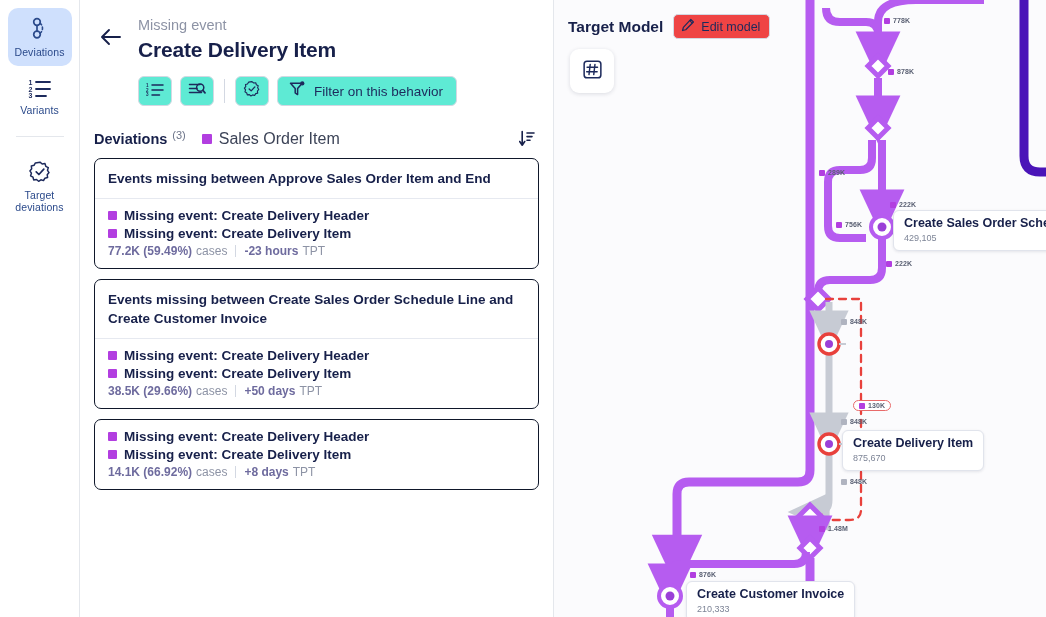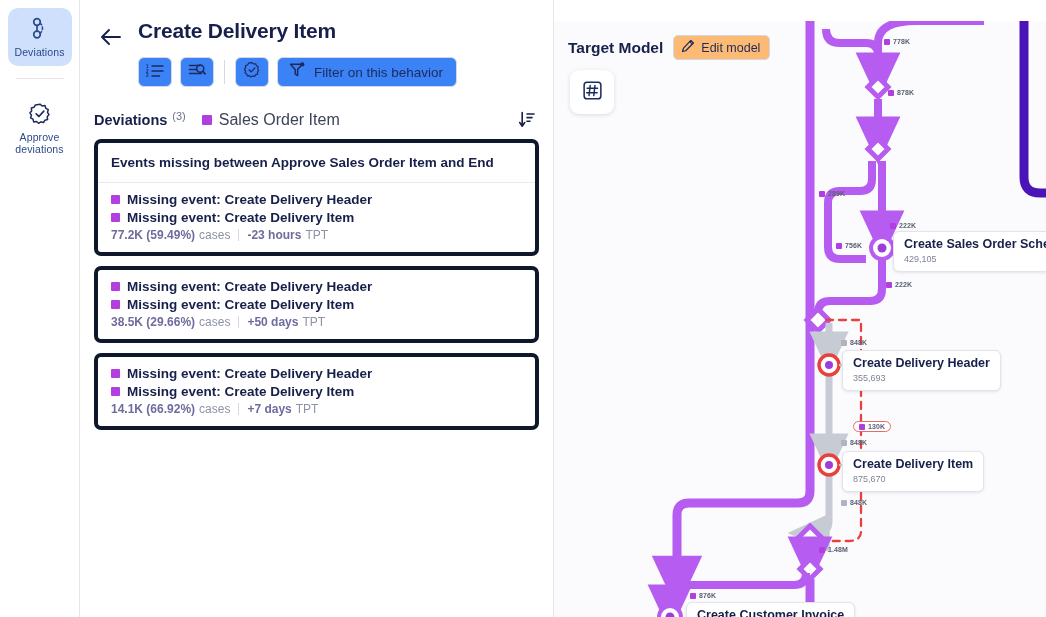--- a/index.html
+++ b/index.html
@@ -49,60 +49,60 @@
   }
   .titles { padding-top: 2px; }
   .eyebrow { font-size: 14.5px; color: #8d93a5; line-height: 19px; }
   .title-main {
     font-size: 21px; font-weight: bold; color: #17204a;
     line-height: 27px; margin-top: 1px; letter-spacing: -.2px;
   }
   .tools { display: flex; align-items: center; gap: 8px; margin-top: 13px; }
   .tbtn {
     height: 30px; min-width: 33px; border: 1px solid #d3d8e2; border-radius: 6px;
-    background: #3b82f6; display: flex; align-items: center; 
+    background: #5eead4; display: flex; align-items: center; 
     cursor: pointer; padding: 0 7px;
   }
   .tbtn.wide { padding: 0 13px 0 11px; gap: 9px; }
   .tbtn-label { font-size: 13.5px; color: #1d2a5c; font-weight: 500; white-space: nowrap; }
   .tool-sep { width: 1px; height: 24px; background: #d3d8e2; margin: 0 2px; }
 
   .dev-header {
     display: flex; align-items: center; gap: 7px;
     margin: 24px 18px 10px 14px;
   }
   .dev-title { font-size: 14.5px; font-weight: bold; color: #17204a; }
   .dev-count { font-size: 11px; color: #6c7489; position: relative; top: -4px; margin-left: -2px; }
   .legend-sq { width: 10px; height: 10px; background: #b23ee0; border-radius: 1px; margin-left: 9px; }
   .legend-txt { font-size: 16px; color: #3c4357; }
   .sort-icon { margin-left: auto; cursor: pointer; display: flex; }
 
   .cards { padding: 0 14px; display: flex; flex-direction: column; gap: 10px; }
-  .card { border: 4px solid #0f172a; border-radius: 7px; background: #fff; overflow: hidden; }
+  .card { border: 1px solid #0f172a; border-radius: 7px; background: #fff; overflow: hidden; }
   .card-head {
     padding: 10px 13px 10px; font-size: 13.5px; font-weight: bold;
     color: #17204a; line-height: 19px; border-bottom: 1px solid #e6e9f0;
   }
   .card-body { padding: 9px 13px 10px; }
   .miss-row { display: flex; align-items: center; gap: 7px; margin-bottom: 3px; }
   .miss-sq { width: 9px; height: 9px; background: #b23ee0; border-radius: 1px; flex: 0 0 9px; }
   .miss-txt { font-size: 13.5px; font-weight: bold; color: #17204a; }
   .stats { margin-top: 2px; font-size: 12px; display: flex; align-items: center; gap: 0; }
   .stat-strong { color: #6e6b9e; font-weight: bold; }
   .stat-weak { color: #8d93a5; margin-left: 4px; }
   .stat-div { width: 1px; height: 12px; background: #d3d8e2; margin: 0 8px; }
 
   
-  .right { flex: 1 1 auto; position: relative; background: #fbfbfd; overflow: hidden; margin-top: 21px; }
+  .right { flex: 1 1 auto; position: relative; background: #fbfbfd; overflow: hidden; }
   .right-head {
     position: absolute; top: 14px; left: 14px; display: flex; align-items: center; gap: 10px; z-index: 6;
   }
   .tm-title { font-size: 15.5px; font-weight: bold; color: #17204a; }
   .edit-btn {
-    height: 25px; border: 1px solid #d3d8e2; border-radius: 5px; background: #fdba74;
+    height: 25px; border: 1px solid #d3d8e2; border-radius: 5px; background: #ef4444;
     display: flex; align-items: center; gap: 6px; padding: 0 9px 0 7px; cursor: pointer;
   }
   .edit-label { font-size: 12.5px; color: #1d2a5c; }
   .fab {
     position: absolute; top: 49px; left: 16px; width: 44px; height: 44px;
     background: #fff; border-radius: 9px; box-shadow: 0 1px 4px rgba(20,28,60,.14);
     display: flex; align-items: center; justify-content: center; cursor: pointer; z-index: 6;
   }
   .canvas { position: absolute; inset: 0; }
 
@@ -132,48 +132,60 @@
         <svg width="22" height="24" viewBox="0 0 22 24">
           <circle cx="8" cy="5" r="3.3" fill="none" stroke="#2b4a8b" stroke-width="1.7"></circle>
           <circle cx="8" cy="17.5" r="3.3" fill="none" stroke="#2b4a8b" stroke-width="1.7"></circle>
           <path d="M8 8.4 L8 14.1" stroke="#2b4a8b" stroke-width="1.7" fill="none"></path>
           <path d="M11.2 6.3 A6.5 6.5 0 0 1 11.2 16.2" stroke="#2b4a8b" stroke-width="1.6" fill="none" stroke-dasharray="2.2 2.2" stroke-linecap="round"></path>
         </svg>
       </span>
       <span class="rail-label">Deviations</span>
     </div>
 
+    <div class="rail-item">
+      <span class="rail-icon">
+        <svg width="24" height="22" viewBox="0 0 24 22">
+          <text x="0.5" y="7.5" font-family="Liberation Sans, sans-serif" font-size="7" font-weight="bold" fill="#1d2a5c">1</text>
+          <text x="0.5" y="14.5" font-family="Liberation Sans, sans-serif" font-size="7" font-weight="bold" fill="#1d2a5c">2</text>
+          <text x="0.5" y="21" font-family="Liberation Sans, sans-serif" font-size="7" font-weight="bold" fill="#1d2a5c">3</text>
+          <path d="M8 5 H22 M8 12 H22 M8 19 H18" stroke="#1d2a5c" stroke-width="1.8" stroke-linecap="round"></path>
+        </svg>
+      </span>
+      <span class="rail-label">Variants</span>
+    </div>
 
     <div class="rail-divider"></div>
 
     <div class="rail-item">
       <span class="rail-icon">
         <svg width="24" height="24" viewBox="0 0 24 24">
           <path d="M12 2.2 L14.2 4 L17 3.6 L17.8 6.3 L20.3 7.6 L19.5 10.3 L21 12.6 L19.2 14.7
                    L19.6 17.5 L16.9 18.2 L15.5 20.6 L12.9 19.8 L10.6 21.3 L8.5 19.5 L5.7 19.9
                    L5 17.2 L2.6 15.8 L3.4 13.2 L1.9 10.9 L3.7 8.8 L3.3 6 L6 5.3 L7.4 2.9 Z" fill="none" stroke="#1d2a5c" stroke-width="1.5" stroke-linejoin="round"></path>
           <path d="M8.2 11.9 L10.9 14.5 L15.8 9.2" fill="none" stroke="#1d2a5c" stroke-width="1.7" stroke-linecap="round" stroke-linejoin="round"></path>
         </svg>
       </span>
-      <span class="rail-label" style="white-space:pre-line">Approve
+      <span class="rail-label" style="white-space:pre-line">Target
 deviations</span>
     </div>
   </div>
 
   <div class="mid">
 
     <div class="mid-head">
       <div class="back-btn">
         <span>
           <svg width="22" height="18" viewBox="0 0 22 18">
             <path d="M20 9 H2.5 M9 2 L2 9 L9 16" fill="none" stroke="#17204a" stroke-width="1.9" stroke-linecap="round" stroke-linejoin="round"></path>
           </svg>
         </span>
       </div>
       <div class="titles">
+        <div class="eyebrow">Missing event</div>
         <div class="title-main">Create Delivery Item</div>
 
         <div class="tools">
           <div class="tbtn">
             <span>
               <svg width="18" height="16" viewBox="0 0 18 16">
                 <text x="0" y="5.5" font-family="Liberation Sans, sans-serif" font-size="4.6" font-weight="bold" fill="#1d2a5c">1</text>
                 <text x="0" y="10.6" font-family="Liberation Sans, sans-serif" font-size="4.6" font-weight="bold" fill="#1d2a5c">2</text>
                 <text x="0" y="15.4" font-family="Liberation Sans, sans-serif" font-size="4.6" font-weight="bold" fill="#1d2a5c">3</text>
                 <path d="M6 4 H17 M6 9 H17 M6 14 H13.5" stroke="#1d2a5c" stroke-width="1.5" stroke-linecap="round"></path>
@@ -243,20 +255,21 @@
             <span class="stat-strong">77.2K (59.49%)</span>
             <span class="stat-weak">cases</span>
             <span class="stat-div"></span>
             <span class="stat-strong">-23 hours</span>
             <span class="stat-weak">TPT</span>
           </div>
         </div>
       </div>
 
       <div class="card">
+        <div class="card-head">Events missing between Create Sales Order Schedule Line and Create Customer Invoice</div>
         <div class="card-body">
           <div class="miss-row">
             <span class="miss-sq"></span>
             <span class="miss-txt">Missing event: Create Delivery Header</span>
           </div>
           <div class="miss-row">
             <span class="miss-sq"></span>
             <span class="miss-txt">Missing event: Create Delivery Item</span>
           </div>
           <div class="stats">
@@ -276,21 +289,21 @@
             <span class="miss-txt">Missing event: Create Delivery Header</span>
           </div>
           <div class="miss-row">
             <span class="miss-sq"></span>
             <span class="miss-txt">Missing event: Create Delivery Item</span>
           </div>
           <div class="stats">
             <span class="stat-strong">14.1K (66.92%)</span>
             <span class="stat-weak">cases</span>
             <span class="stat-div"></span>
-            <span class="stat-strong">+7 days</span>
+            <span class="stat-strong">+8 days</span>
             <span class="stat-weak">TPT</span>
           </div>
         </div>
       </div>
 
     </div>
   </div>
 
   <div class="right">
 
@@ -379,24 +392,20 @@
       <path d="M116 607 V617" stroke="#b65cf0" stroke-width="8" fill="none"></path>
 
       <path d="M470 0 V156 Q470 172 486 172 L492 172" stroke="#4a14b8" stroke-width="9" fill="none"></path>
     </svg>
 
     <div class="node" style="left:339px; top:210px;">
       <div class="node-name">Create Sales Order Schedule Line</div>
       <div class="node-val">429,105</div>
     </div>
 
-    <div class="node" style="left:288px; top:329px;">
-      <div class="node-name">Create Delivery Header</div>
-      <div class="node-val">355,693</div>
-    </div>
 
     <div class="node" style="left:288px; top:430px;">
       <div class="node-name">Create Delivery Item</div>
       <div class="node-val">875,670</div>
     </div>
 
     <div class="node" style="left:132px; top:581px;">
       <div class="node-name">Create Customer Invoice</div>
       <div class="node-val">210,333</div>
     </div>

